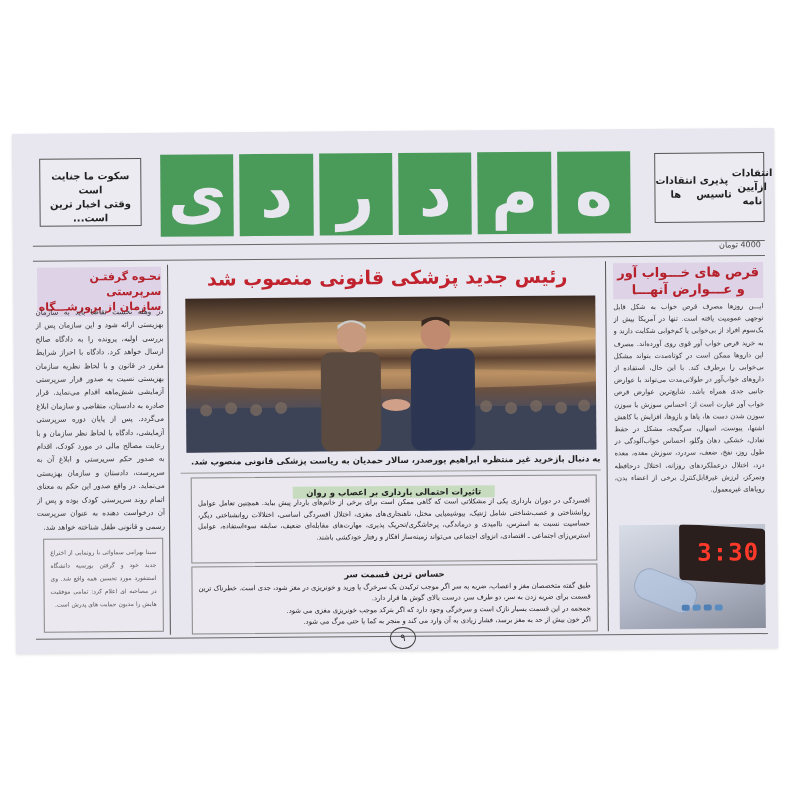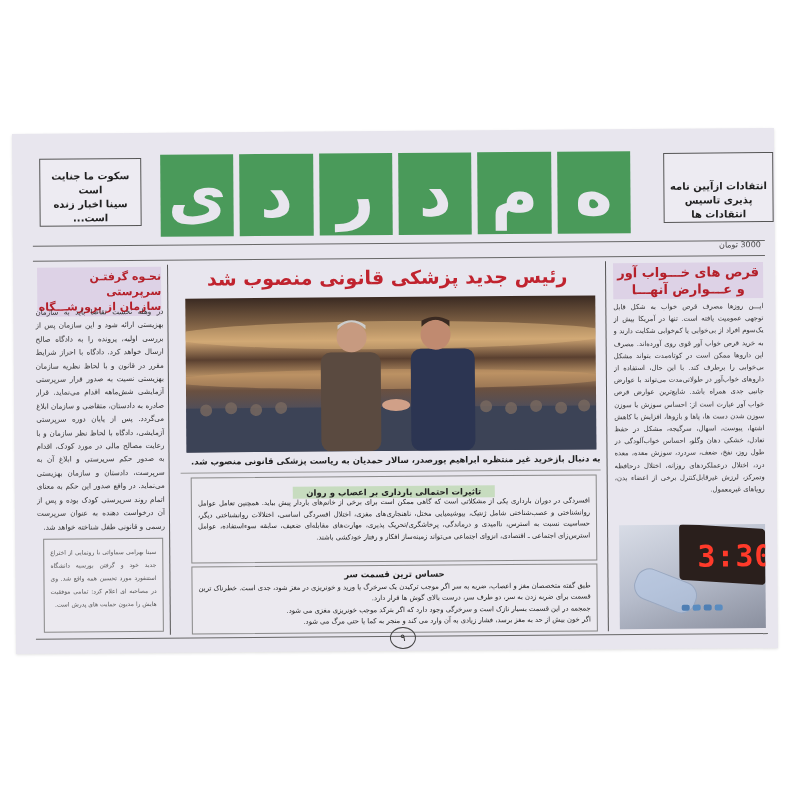--- a/index.html
+++ b/index.html
@@ -23,21 +23,21 @@
   .inset-box { position:absolute; border:1px solid #888; background:#ebe9ef; }
   .subhead { display:inline-block; background:#c7dcbf; font-weight:bold; color:#222; padding:1px 14px; font-size:8.5px; }
 </style>
 </head>
 <body>
 
 <div class="paper">
 
   <div class="box" style="left:27px;top:25px;width:100px;height:66px;flex-direction:column;">
     <span>سکوت ما جنایت است</span>
-    <span>سینا اخبار زنده است...</span>
+    <span>وقتی اخبار ترین است...</span>
   </div>
 
   <div class="masthead">
     <div class="mh-block">
         <span class="mh-glyph">ه</span>
       </div>
     <div class="mh-block">
         <span class="mh-glyph">م</span>
       </div>
     <div class="mh-block">
@@ -47,29 +47,29 @@
         <span class="mh-glyph">ر</span>
       </div>
     <div class="mh-block">
         <span class="mh-glyph">د</span>
       </div>
     <div class="mh-block">
         <span class="mh-glyph">ی</span>
       </div>
   </div>
 
-  <div class="box" style="left:642px;top:24px;width:108px;height:68px;flex-direction:column;margin-left:9px;">
+  <div class="box" style="left:642px;top:24px;width:108px;height:68px;flex-direction:row;">
     <span>انتقادات ازآیین نامه</span>
     <span>پذیری تاسیس</span>
     <span>انتقادات ها</span>
   </div>
 
   <div class="rule" style="left:20px;right:10px;top:112px;"></div>
   <div class="small" style="left:26px;top:100px;margin-top:34px;">یکشنبه ۷ مرداد ۱۳۹۷</div>
-  <div class="small" style="right:14px;top:112px;">3000 تومان</div>
+  <div class="small" style="right:14px;top:112px;">4000 تومان</div>
   <div class="rule" style="left:20px;right:10px;top:127px;"></div>
 
   <div class="vline" style="left:154px;top:132px;height:370px;"></div>
   <div class="vline" style="left:592px;top:132px;height:370px;"></div>
 
   <div class="kicker" style="left:24px;top:134px;width:124px;font-size:11px;line-height:15px;padding:2px 0;text-align:right;">
     <div>نحـوه گرفتـن سرپرستی</div>
     <div>سازمان از پرورشـــگاه</div>
   </div>
   <div class="col" style="left:22px;top:172px;width:128px;height:226px;overflow:hidden;">در وهله نخست تقاضا باید به سازمان بهزیستی ارائه شود و این سازمان پس از بررسی اولیه، پرونده را به دادگاه صالح ارسال خواهد کرد. دادگاه با احراز شرایط مقرر در قانون و با لحاظ نظریه سازمان بهزیستی نسبت به صدور قرار سرپرستی آزمایشی شش‌ماهه اقدام می‌نماید. قرار صادره به دادستان، متقاضی و سازمان ابلاغ می‌گردد. پس از پایان دوره سرپرستی آزمایشی، دادگاه با لحاظ نظر سازمان و با رعایت مصالح مالی در مورد کودک، اقدام به صدور حکم سرپرستی و ابلاغ آن به سرپرست، دادستان و سازمان بهزیستی می‌نماید. در واقع صدور این حکم به معنای اتمام روند سرپرستی کودک بوده و پس از آن درخواست دهنده به عنوان سرپرست رسمی و قانونی طفل شناخته خواهد شد.</div>
@@ -125,21 +125,21 @@
   </div>
 
   <div class="kicker" style="left:600px;top:134px;width:150px;font-size:13px;line-height:17px;padding:1px 0;">
     <div>قرص های خـــواب آور</div>
     <div>و عـــوارض آنهـــا</div>
   </div>
   <div class="col" style="left:600px;top:172px;width:150px;height:220px;overflow:hidden;font-size:6.8px;line-height:12.2px;">ایـــن روزها مصرف قرص خواب به شکل قابل توجهی عمومیت یافته است. تنها در آمریکا بیش از یک‌سوم افراد از بی‌خوابی یا کم‌خوابی شکایت دارند و به خرید قرص خواب آور قوی روی آورده‌اند. مصرف این داروها ممکن است در کوتاه‌مدت بتواند مشکل بی‌خوابی را برطرف کند. با این حال، استفاده از داروهای خواب‌آور در طولانی‌مدت می‌تواند با عوارض جانبی جدی همراه باشد. شایع‌ترین عوارض قرص خواب آور عبارت است از: احساس سوزش یا سوزن سوزن شدن دست ها، پاها و بازوها، افزایش یا کاهش اشتها، یبوست، اسهال، سرگیجه، مشکل در حفظ تعادل، خشکی دهان وگلو، احساس خواب‌آلودگی در طول روز، نفخ، ضعف، سردرد، سوزش معده، معده درد، اختلال درعملکردهای روزانه، اختلال درحافظه وتمرکز، لرزش غیرقابل‌کنترل برخی از اعضاء بدن، رویاهای غیرمعمول.</div>
 
   <div class="photo" style="left:604px;top:396px;width:146px;height:104px;background:linear-gradient(160deg,#d8dce6 0%,#b6bccb 50%,#8a8f9e 100%);">
     <div style="position:absolute;left:60px;top:2px;width:86px;height:56px;background:#2a1f1c;border-radius:4px;transform:skewY(4deg);"></div>
-    <div style="position:absolute;left:78px;top:14px;color:#ff3a2a;font-family:'DejaVu Sans Mono',monospace;font-size:30px;font-weight:bold;letter-spacing:1px;">3:30</div>
+    <div style="position:absolute;left:78px;top:14px;color:#ff3a2a;font-family:'DejaVu Sans Mono',monospace;font-size:24px;font-weight:bold;letter-spacing:1px;">3:30</div>
     <div style="position:absolute;left:14px;top:50px;width:62px;height:30px;border-radius:14px;background:rgba(180,200,230,0.6);transform:rotate(22deg);border:1px solid #9aa8c0;"></div>
     <div style="position:absolute;left:62px;top:80px;display:flex;gap:3px;">
       <span style="width:8px;height:6px;background:#4f7fb4;border-radius:2px;display:inline-block;"></span>
       <span style="width:8px;height:6px;background:#5a8cc0;border-radius:2px;display:inline-block;"></span>
       <span style="width:8px;height:6px;background:#4f7fb4;border-radius:2px;display:inline-block;"></span>
       <span style="width:8px;height:6px;background:#5a8cc0;border-radius:2px;display:inline-block;"></span>
     </div>
   </div>
 
   <div class="rule" style="left:20px;right:10px;top:505px;"></div>

